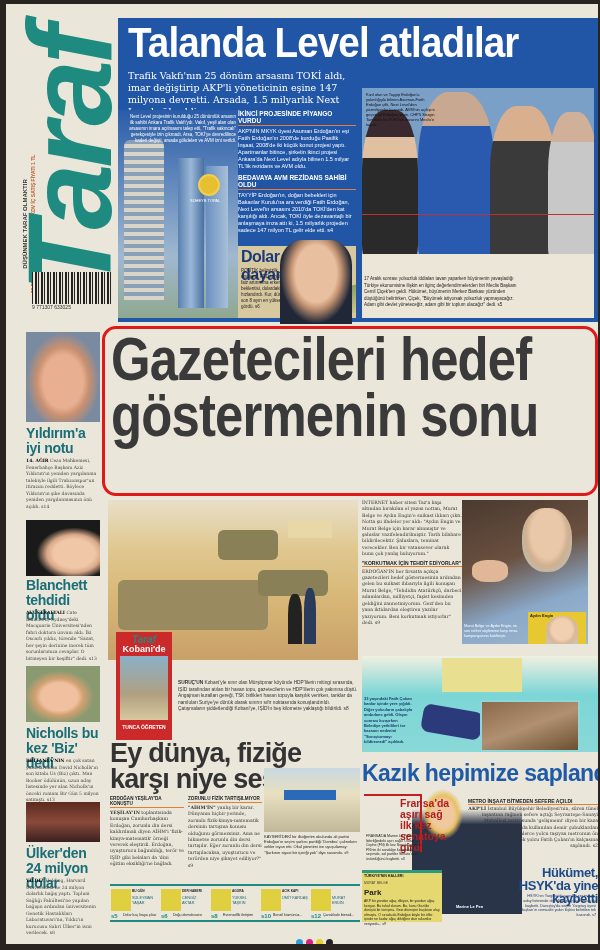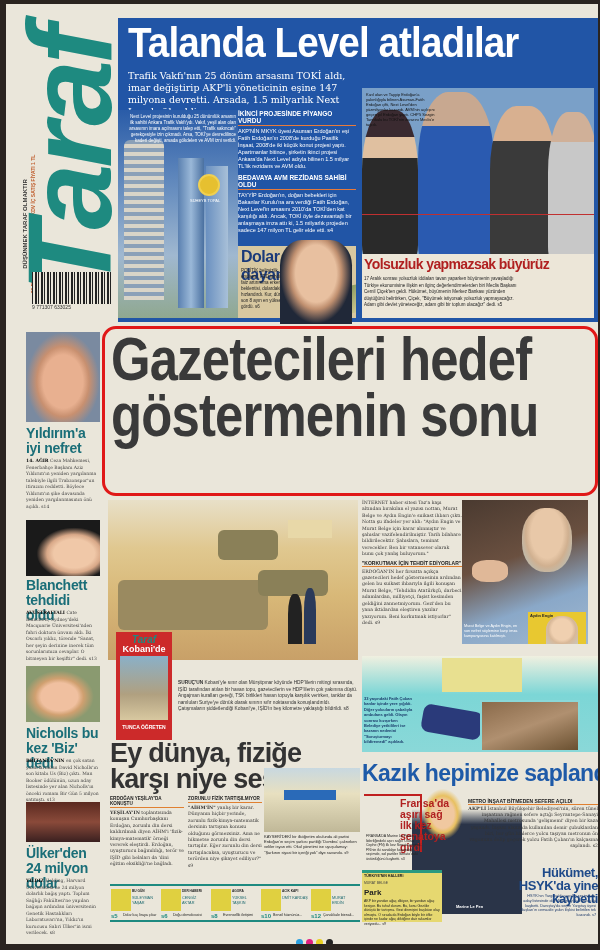--- a/index.html
+++ b/index.html
@@ -174,36 +174,35 @@
     <div class="photo-erdogan">
       <div class="fig" style="left:0;top:22px;width:56px;height:150px;background:linear-gradient(180deg,#3a2a30 0 18%,#e0c0a0 18% 32%,#2a2a2a 32%);"></div>
       <div class="fig" style="left:56px;top:4px;width:76px;height:170px;background:linear-gradient(180deg,#c8a890 0 20%,#2a5ab0 20%);"></div>
       <div class="fig" style="left:128px;top:18px;width:66px;height:160px;background:linear-gradient(180deg,#d8b090 0 22%,#3a3a3a 22%);"></div>
       <div class="fig" style="left:186px;top:24px;width:50px;height:150px;background:linear-gradient(180deg,#d0b098 0 20%,#c8c8c8 20%);"></div>
       <div class="red-line"></div>
       <div class="photo-caption">Kızıl olan ve Tayyip Erdoğan'a yakınlığıyla bilinen Asuman-Fatih Erdoğan çifti, Next Level'den yüzmilyonlar kazandı. AVM'nin açılışını geçen yıl Erdoğan yaptı. CHP'li Sezgin Tanrıkulu bu TOKİ'nin zararını Meclis'e taşıdı.</div>
     </div>
 
     <div class="yolsuz-box">
-      <div class="yolsuz-head">Yolsuzluk yapmazsak büyürüz</div>
       <div class="yolsuz-text">17 Aralık sonrası yolsuzluk iddiaları tavan yaparken büyümenin yavaşladığı Türkiye ekonomisine ilişkin en ilginç değerlendirmelerden biri Meclis Başkanı Cemil Çiçek'ten geldi. Hükümet, büyümenin Merkez Bankası yüzünden düştüğünü belirtirken, Çiçek, "Büyümek istiyorsak yolsuzluk yapmayacağız. Adam gibi devlet yöneteceğiz, adam gibi bir toplum olacağız" dedi. s5</div>
     </div>
     <div class="cicek"></div>
   </div>
 
   <div class="abs main-box">
     <div class="main-headline">
       <div>Gazetecileri hedef</div>
       <div>göstermenin sonu</div>
     </div>
   </div>
 
   <div class="abs left-col">
     <div class="lphoto" style="top:6px;height:90px;background:radial-gradient(ellipse at 50% 55%,#e8b090 0 38%,#c89070 50%,#7a8aa0 70%);"></div>
-    <div class="lhead" style="top:100px;">Yıldırım'a iyi nefret</div>
+    <div class="lhead" style="top:100px;">Yıldırım'a iyi notu</div>
     <div class="ltext" style="top:132px;"><b>14. AĞIR</b> <span>Ceza Mahkemesi, Fenerbahçe Başkanı Aziz Yıldırım'ın yeniden yargılanma talebiyle ilgili Trabzonspor'un itirazını reddetti. Böylece Yıldırım'ın şike davasında yeniden yargılanmasının önü açıldı. s14</span></div>
 
     <div class="lphoto" style="top:194px;height:56px;background:radial-gradient(ellipse at 65% 60%,#f0c8a8 0 30%,#d8a888 40%,#1a1a1a 55%);"></div>
     <div class="lhead" style="top:252px;">Blanchett tehdidi oldu</div>
     <div class="ltext" style="top:284px;"><b>AVUSTRALYALI</b> <span>Cate Blanchett, Sydney'deki Macquarie Üniversitesi'nden fahri doktora ünvanı aldı. İki Oscarlı yıldız, törende "Sanat, her şeyin derinine inerek tüm sorunlarımıza cevaplar. O bitmeyen bir keşiftir" dedi. s13</span></div>
 
     <div class="lphoto" style="top:340px;height:56px;background:radial-gradient(ellipse at 45% 55%,#f0c0a0 0 32%,#d0a070 42%,#8a9a70 60%);"></div>
     <div class="lhead" style="top:400px;">Nicholls bu kez 'Biz' dedi</div>
     <div class="ltext" style="top:432px;"><b>BRİTANYA'NIN</b> <span>en çok satan yazarlarından David Nicholls'ın son kitabı Us (Biz) çıktı. Man Booker ödülünün, uzun aday listesinde yer alan Nicholls'ın önceki romanı Bir Gün 5 milyon satmıştı. s13</span></div>
 

